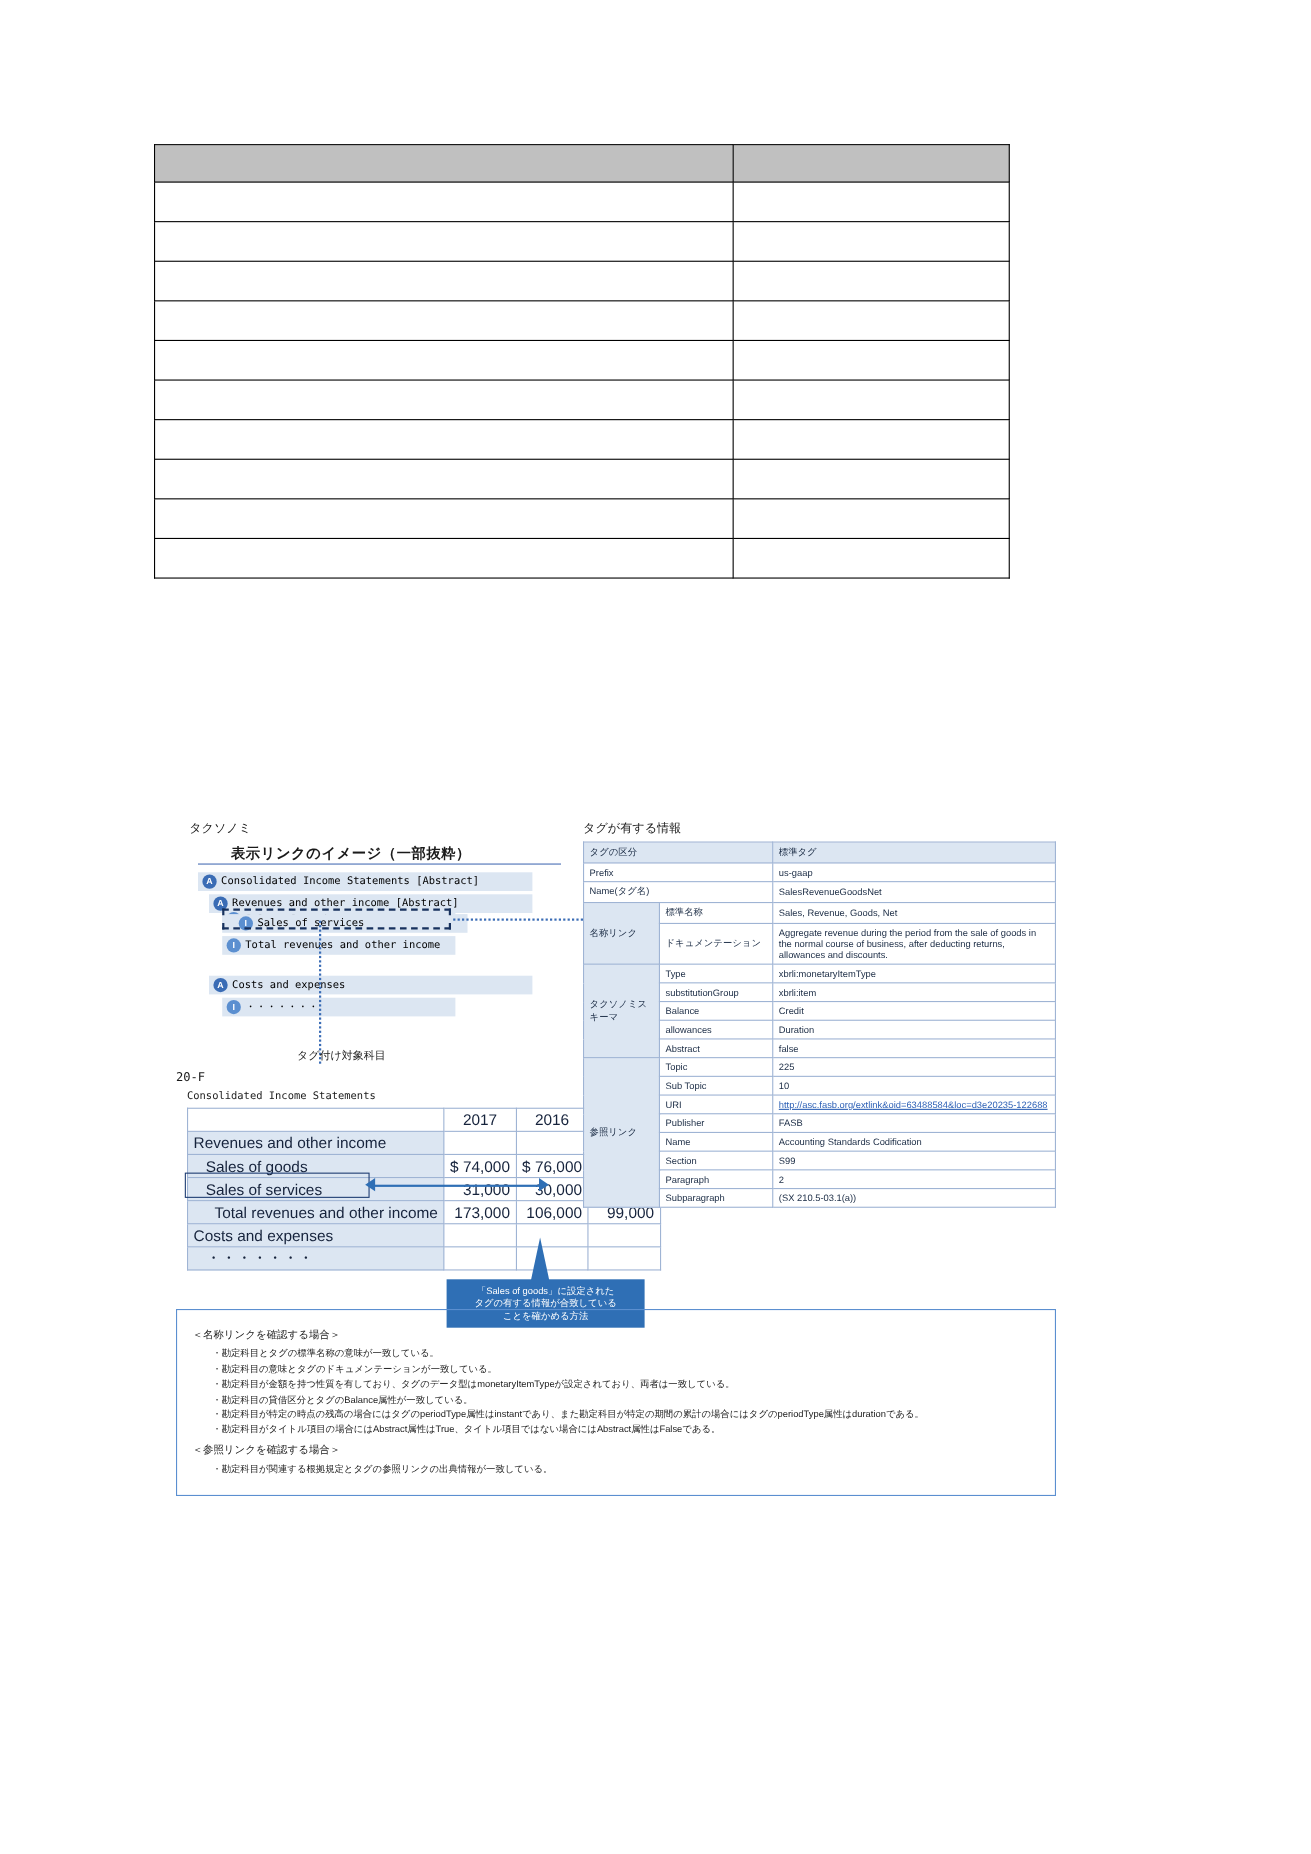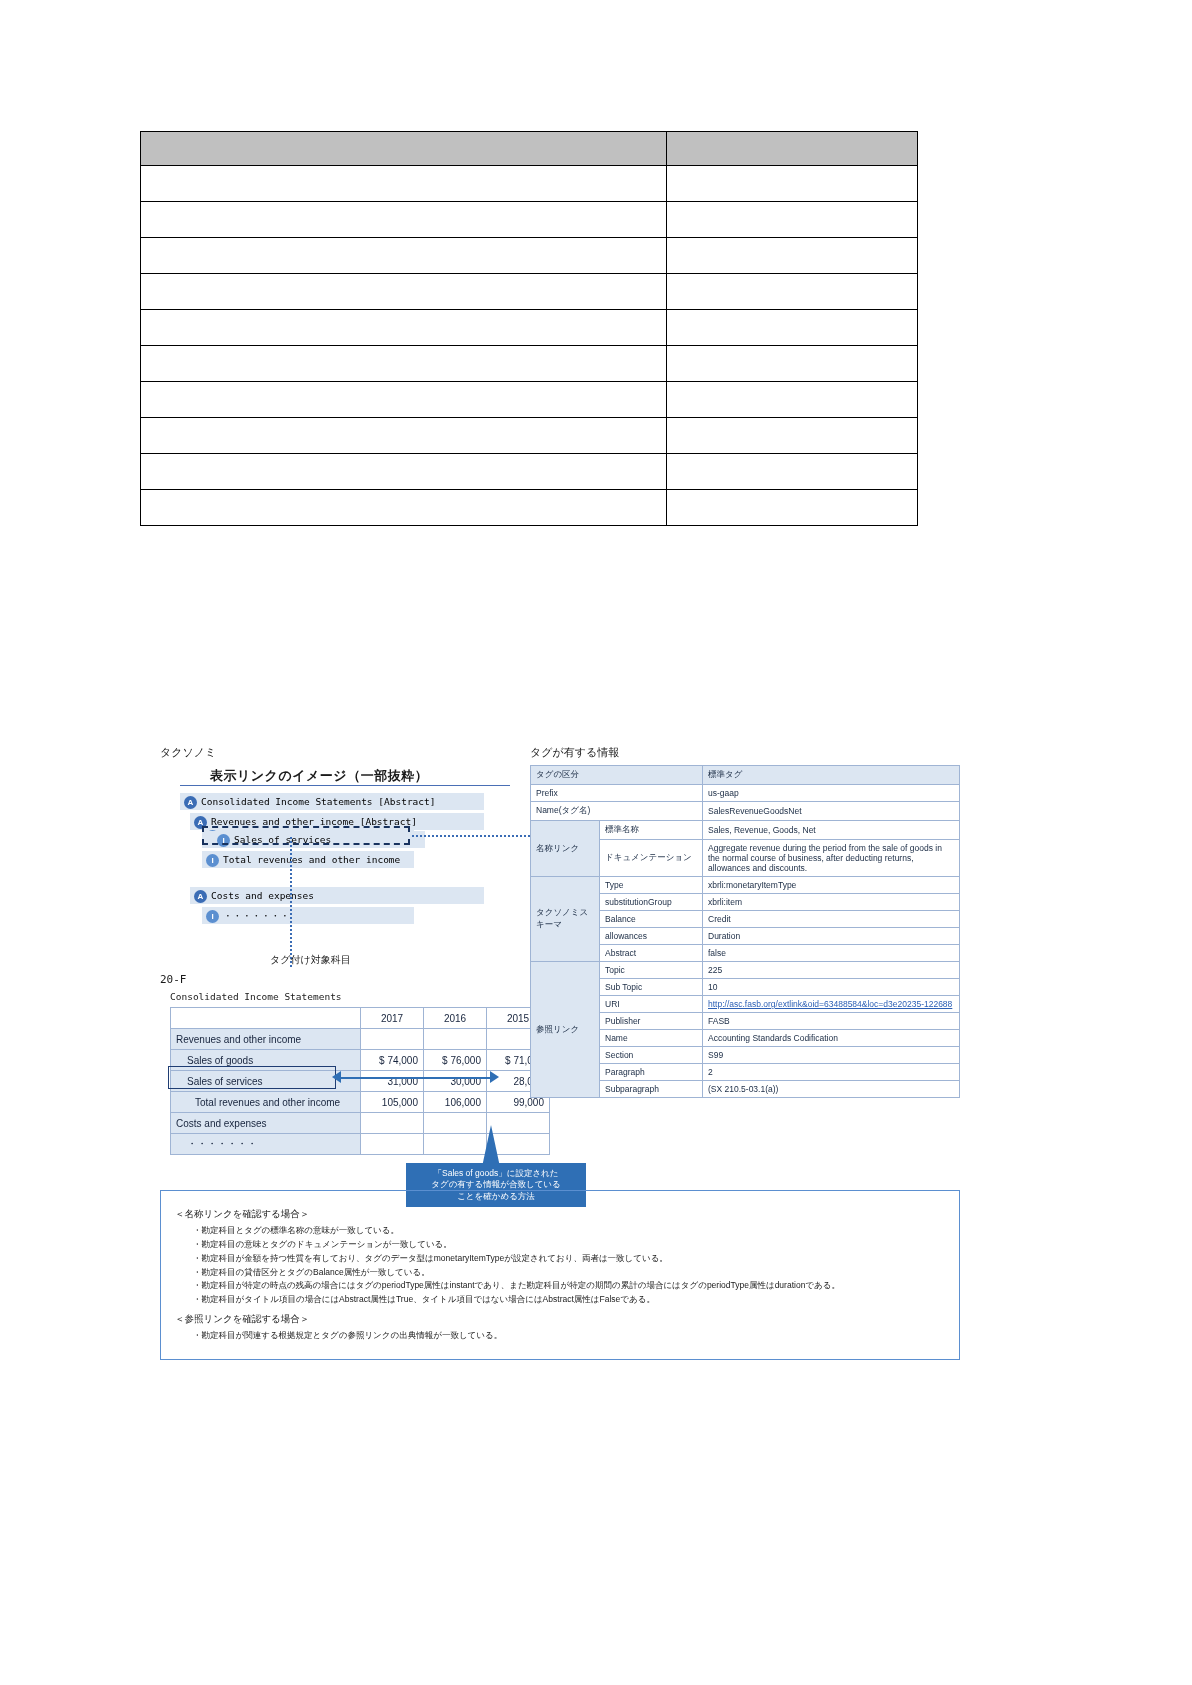--- a/index.html
+++ b/index.html
@@ -40,21 +40,21 @@
   .figure {
     position: absolute;
     left: 160px;
     top: 745px;
     width: 800px;
     height: 615px;
   }
 
   .label-taxonomy {
     position: absolute;
-    left: 0px;
+    left: 12px;
     top: 0px;
     font-size: 11px;
     color: #1a1a1a;
     text-align: center;
   }
   .label-taginfo {
     position: absolute;
     left: 370px;
     top: 0px;
     font-size: 11px;
@@ -150,21 +150,21 @@
     left: 10px;
     top: 246px;
     font-family: "DejaVu Sans Mono", monospace;
     font-size: 9.5px;
   }
   .stmt {
     position: absolute;
     left: 10px;
     top: 262px;
     border-collapse: collapse;
-    font-size: 10px;
+    font-size: 14px;
     color: #16233c;
   }
   .stmt td {
     border: 1px solid #9fb4d4;
     height: 20px;
     padding: 0 5px;
     background: #dce6f2;
     white-space: nowrap;
   }
   .stmt td.name { width: 160px; }
@@ -397,21 +397,21 @@
           <td class="num">$ 71,000</td>
         </tr>
         <tr>
           <td class="name indent1">Sales of services</td>
           <td class="num">31,000</td>
           <td class="num">30,000</td>
           <td class="num">28,000</td>
         </tr>
         <tr>
           <td class="name indent2">Total revenues and other income</td>
-          <td class="num">105,000</td>
+          <td class="num">173,000</td>
           <td class="num">106,000</td>
           <td class="num">99,000</td>
         </tr>
         <tr>
           <td class="name">Costs and expenses</td>
           <td class="num"></td>
           <td class="num"></td>
           <td class="num"></td>
         </tr>
         <tr>

